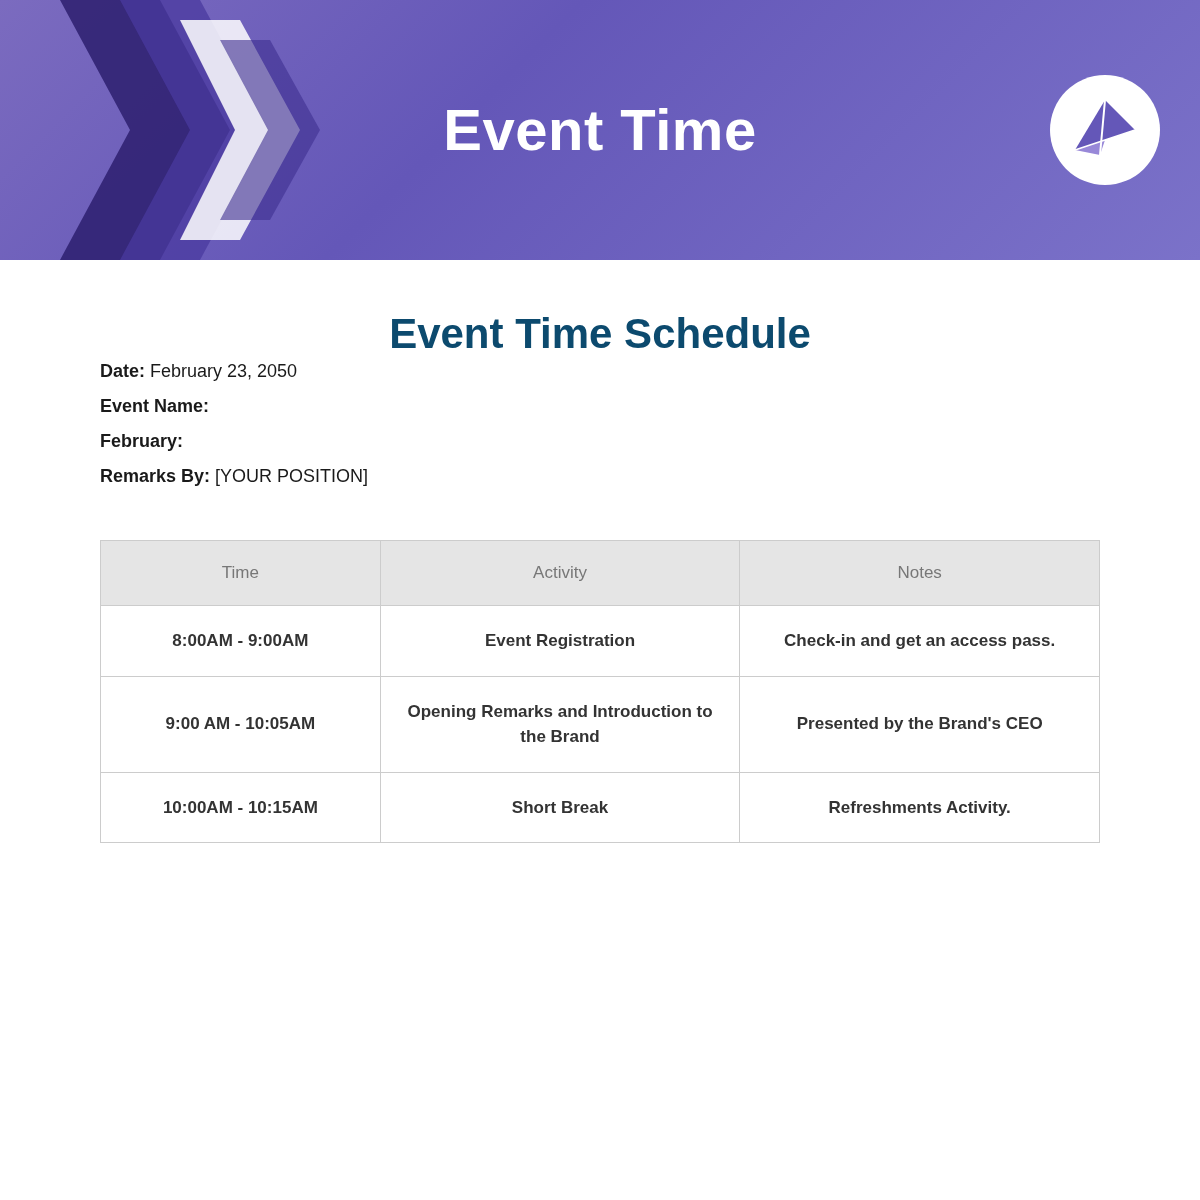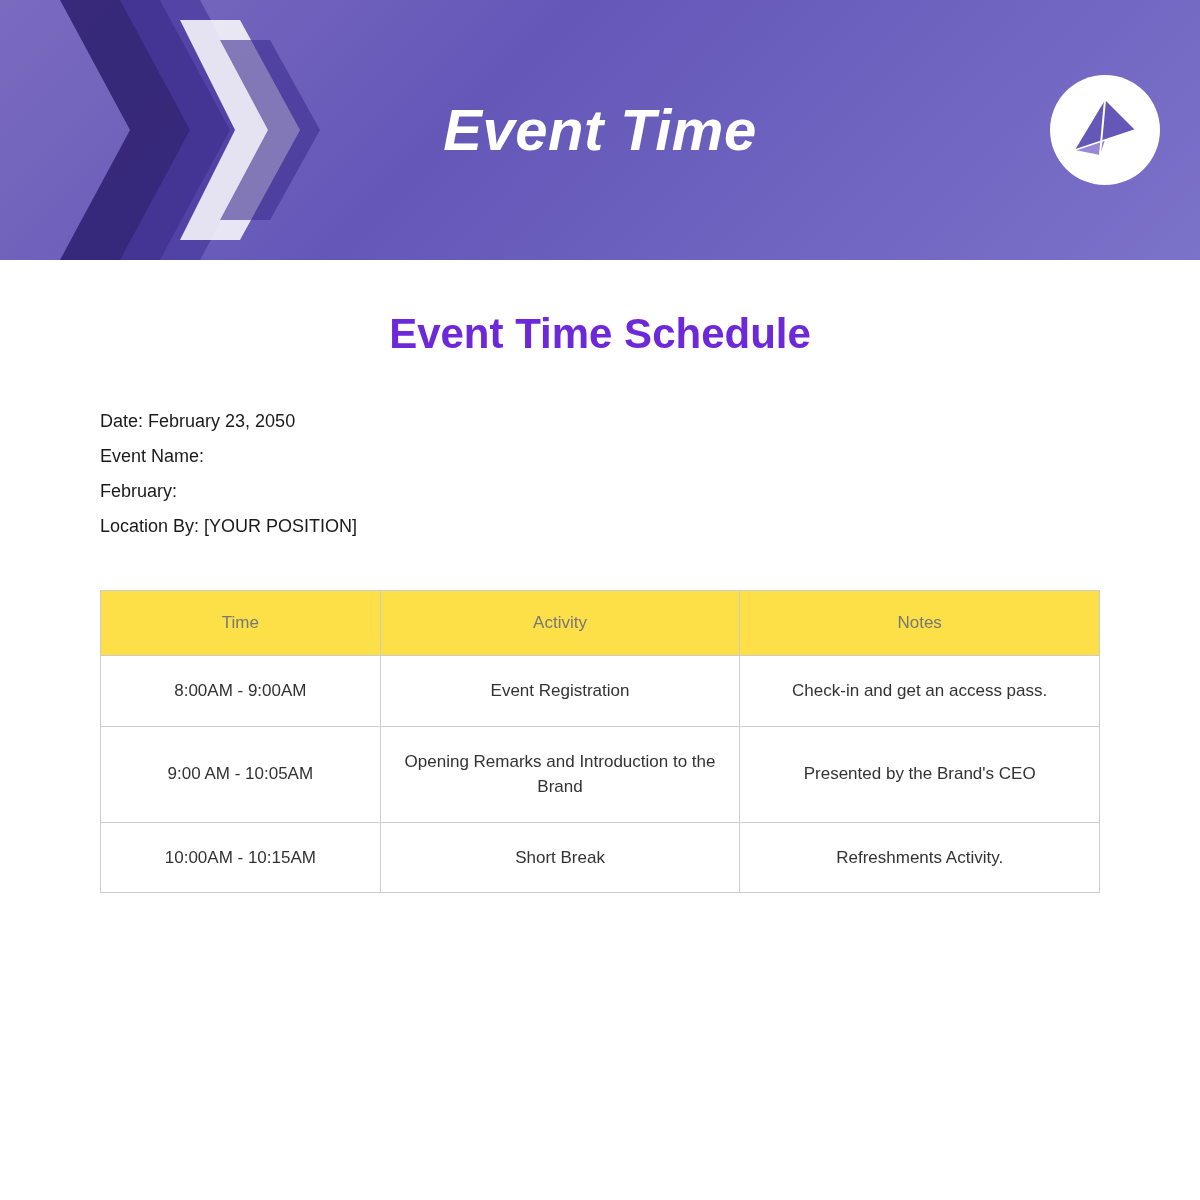--- a/index.html
+++ b/index.html
@@ -36,21 +36,20 @@
     }
 
     .header-title {
       color: #ffffff;
       font-size: 58px;
       font-weight: 800;
       text-align: center;
       line-height: 1.2;
       z-index: 2;
       letter-spacing: 0.5px;
-      font-style: italic;
     }
 
     .header-logo {
       position: absolute;
       right: 40px;
       top: 50%;
       transform: translateY(-50%);
       width: 110px;
       height: 110px;
       background: #fff;
@@ -62,58 +61,58 @@
     }
 
     
     .content {
       padding: 50px 100px 60px 100px;
     }
 
     .doc-title {
       font-size: 42px;
       font-weight: 800;
-      color: #6d28d9;
+      color: #0c4a6e;
       text-align: center;
-      margin-bottom: 50px;
     }
 
     .meta-section {
       margin-bottom: 50px;
     }
 
     .meta-row {
       font-size: 18px;
       color: #1a1a1a;
       margin-bottom: 8px;
       line-height: 1.5;
     }
 
     .meta-row strong {
-      font-weight: 400;
+      font-weight: 700;
     }
 
     
     .schedule-table {
       width: 100%;
       border-collapse: collapse;
       border: 1px solid #cccccc;
     }
 
     .schedule-table th,
     .schedule-table td {
       border: 1px solid #cccccc;
       padding: 22px 20px;
       text-align: center;
       font-size: 17px;
       color: #333333;
+      font-weight: bold;
     }
 
     .schedule-table thead tr th {
-      background: #fde047;
+      background: #e5e5e5;
       color: #777777;
       font-weight: 400;
       font-size: 17px;
     }
 
     .schedule-table tbody tr td {
       vertical-align: middle;
       line-height: 1.5;
     }
 
@@ -165,21 +164,21 @@
     </div>
     <div class="meta-row">
       <strong>Event Name:</strong>
       <span></span>
     </div>
     <div class="meta-row">
       <strong>February:</strong>
       <span></span>
     </div>
     <div class="meta-row">
-      <strong>Location By:</strong>
+      <strong>Remarks By:</strong>
       <span>[YOUR POSITION]</span>
     </div>
   </div>
 
   <table class="schedule-table">
     <thead>
       <tr>
         <th class="col-time">Time</th>
         <th class="col-activity">Activity</th>
         <th class="col-notes">Notes</th>

